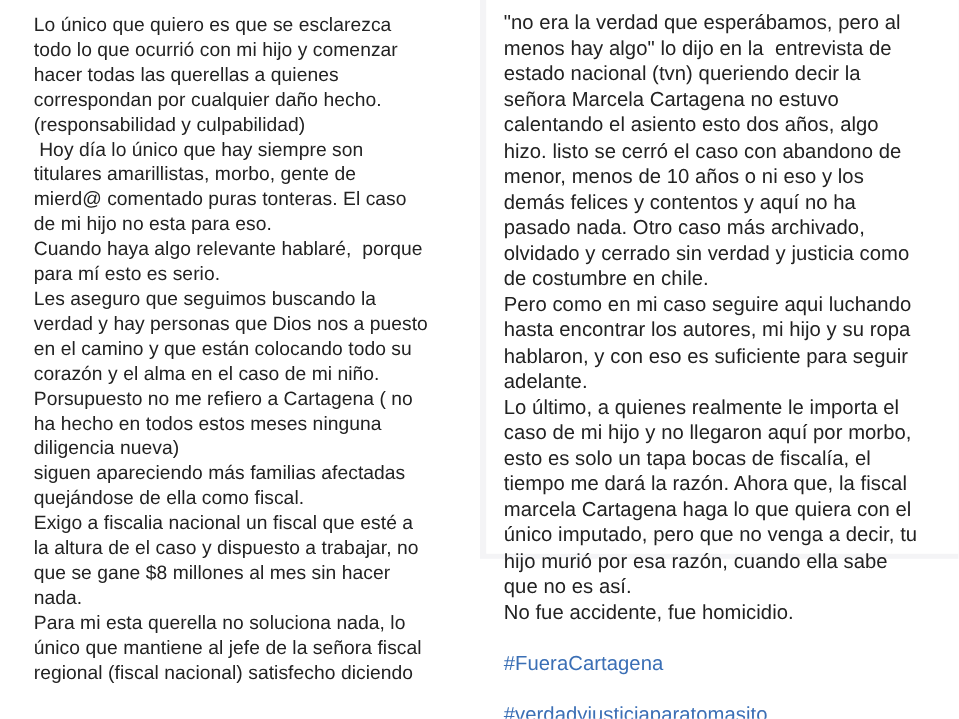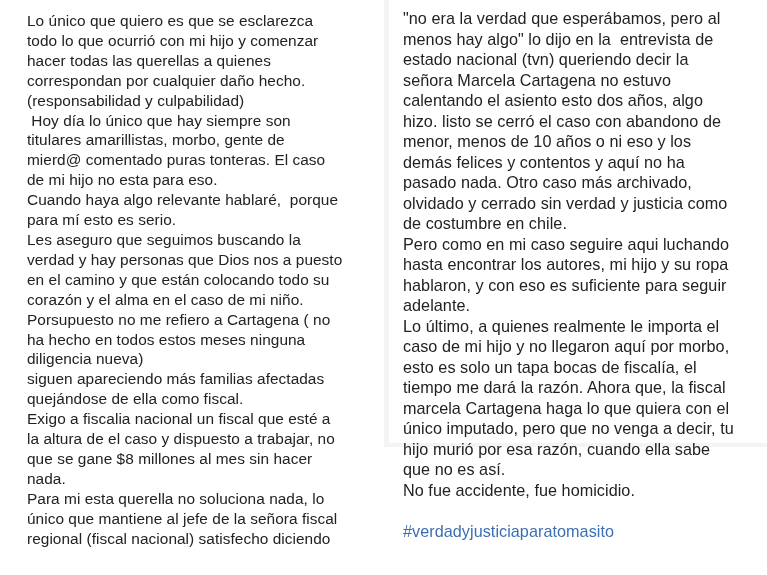--- a/index.html
+++ b/index.html
@@ -37,16 +37,17 @@
 <body>
 
 <div class="panel panel-left">
   <div class="post-text" id="left-lines"><span class="line">Lo único que quiero es que se esclarezca</span><span class="line">todo lo que ocurrió con mi hijo y comenzar</span><span class="line">hacer todas las querellas a quienes</span><span class="line">correspondan por cualquier daño hecho.</span><span class="line">(responsabilidad y culpabilidad)</span><span class="line"> Hoy día lo único que hay siempre son</span><span class="line">titulares amarillistas, morbo, gente de</span><span class="line">mierd@ comentado puras tonteras. El caso</span><span class="line">de mi hijo no esta para eso.</span><span class="line">Cuando haya algo relevante hablaré,  porque</span><span class="line">para mí esto es serio.</span><span class="line">Les aseguro que seguimos buscando la</span><span class="line">verdad y hay personas que Dios nos a puesto</span><span class="line">en el camino y que están colocando todo su</span><span class="line">corazón y el alma en el caso de mi niño.</span><span class="line">Porsupuesto no me refiero a Cartagena ( no</span><span class="line">ha hecho en todos estos meses ninguna</span><span class="line">diligencia nueva)</span><span class="line">siguen apareciendo más familias afectadas</span><span class="line">quejándose de ella como fiscal.</span><span class="line">Exigo a fiscalia nacional un fiscal que esté a</span><span class="line">la altura de el caso y dispuesto a trabajar, no</span><span class="line">que se gane $8 millones al mes sin hacer</span><span class="line">nada.</span><span class="line">Para mi esta querella no soluciona nada, lo</span><span class="line">único que mantiene al jefe de la señora fiscal</span><span class="line">regional (fiscal nacional) satisfecho diciendo</span></div>
 </div>
 
 <div class="panel panel-right">
   <div class="inner">
     <div class="post-text" id="right-lines"><span class="line">"no era la verdad que esperábamos, pero al</span><span class="line">menos hay algo" lo dijo en la  entrevista de</span><span class="line">estado nacional (tvn) queriendo decir la</span><span class="line">señora Marcela Cartagena no estuvo</span><span class="line">calentando el asiento esto dos años, algo</span><span class="line">hizo. listo se cerró el caso con abandono de</span><span class="line">menor, menos de 10 años o ni eso y los</span><span class="line">demás felices y contentos y aquí no ha</span><span class="line">pasado nada. Otro caso más archivado,</span><span class="line">olvidado y cerrado sin verdad y justicia como</span><span class="line">de costumbre en chile.</span><span class="line">Pero como en mi caso seguire aqui luchando</span><span class="line">hasta encontrar los autores, mi hijo y su ropa</span><span class="line">hablaron, y con eso es suficiente para seguir</span><span class="line">adelante.</span><span class="line">Lo último, a quienes realmente le importa el</span><span class="line">caso de mi hijo y no llegaron aquí por morbo,</span><span class="line">esto es solo un tapa bocas de fiscalía, el</span><span class="line">tiempo me dará la razón. Ahora que, la fiscal</span><span class="line">marcela Cartagena haga lo que quiera con el</span><span class="line">único imputado, pero que no venga a decir, tu</span><span class="line">hijo murió por esa razón, cuando ella sabe</span><span class="line">que no es así.</span><span class="line">No fue accidente, fue homicidio.</span></div>
     <div class="post-text">
+      <a class="hashtag">#FueraCartagena</a>
       <a class="hashtag">#verdadyjusticiaparatomasito</a>
     </div>
   </div>
 </div>
 
 </body></html>

